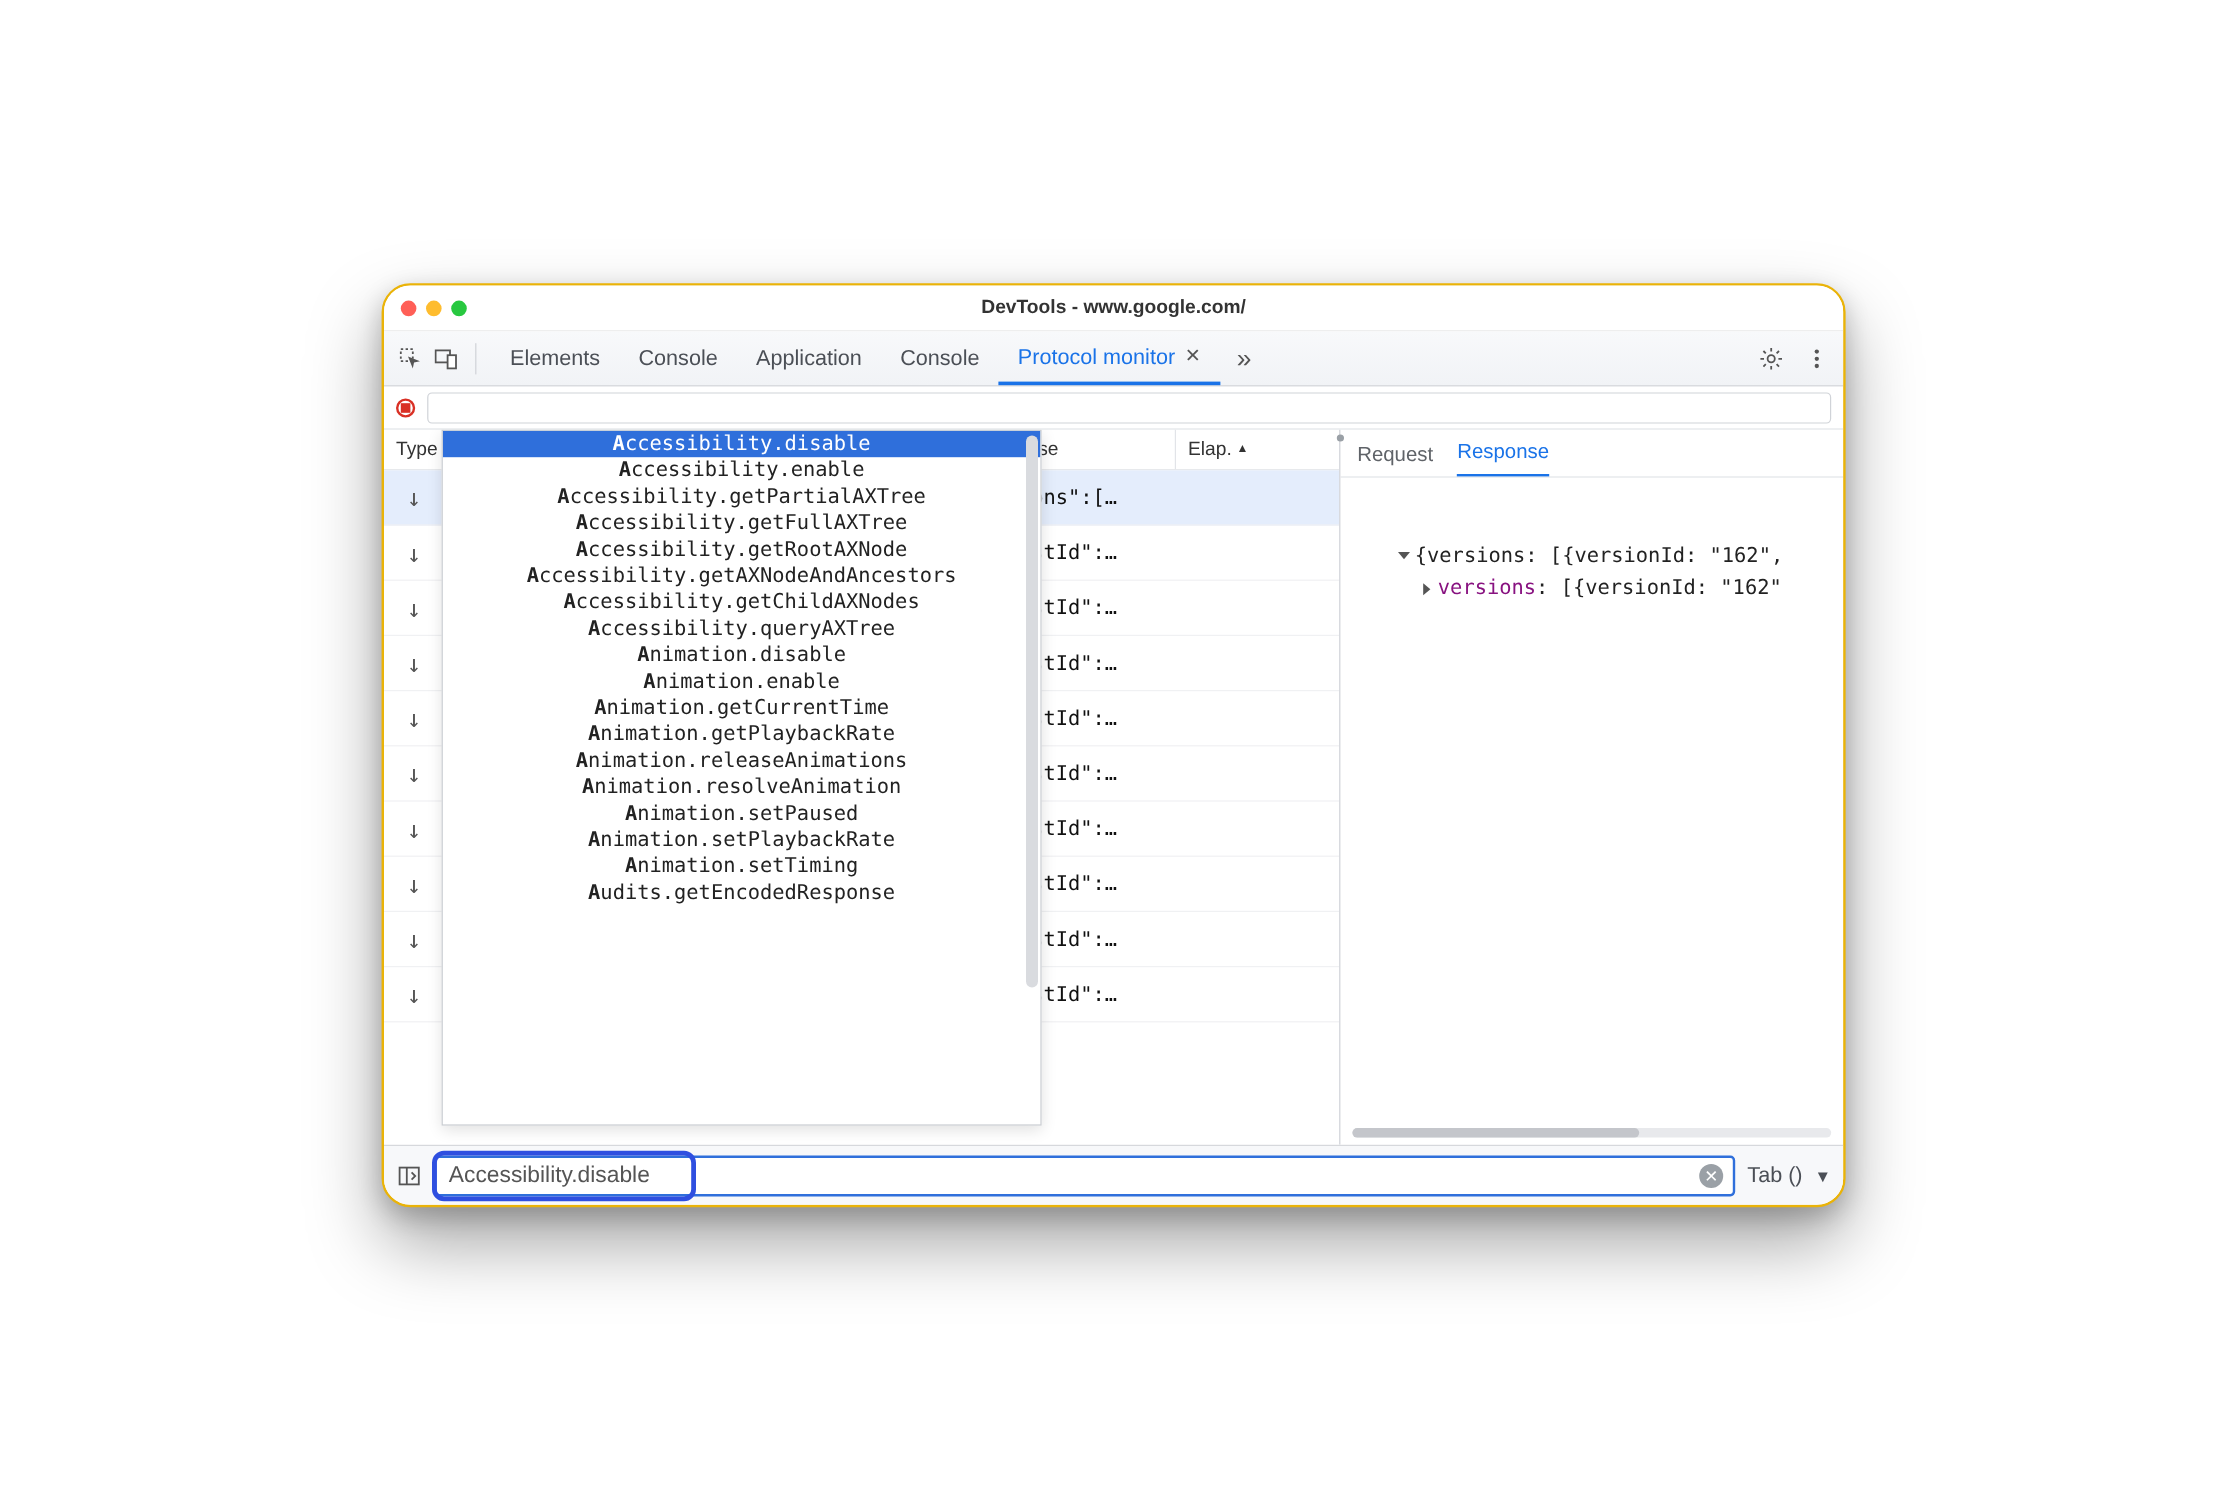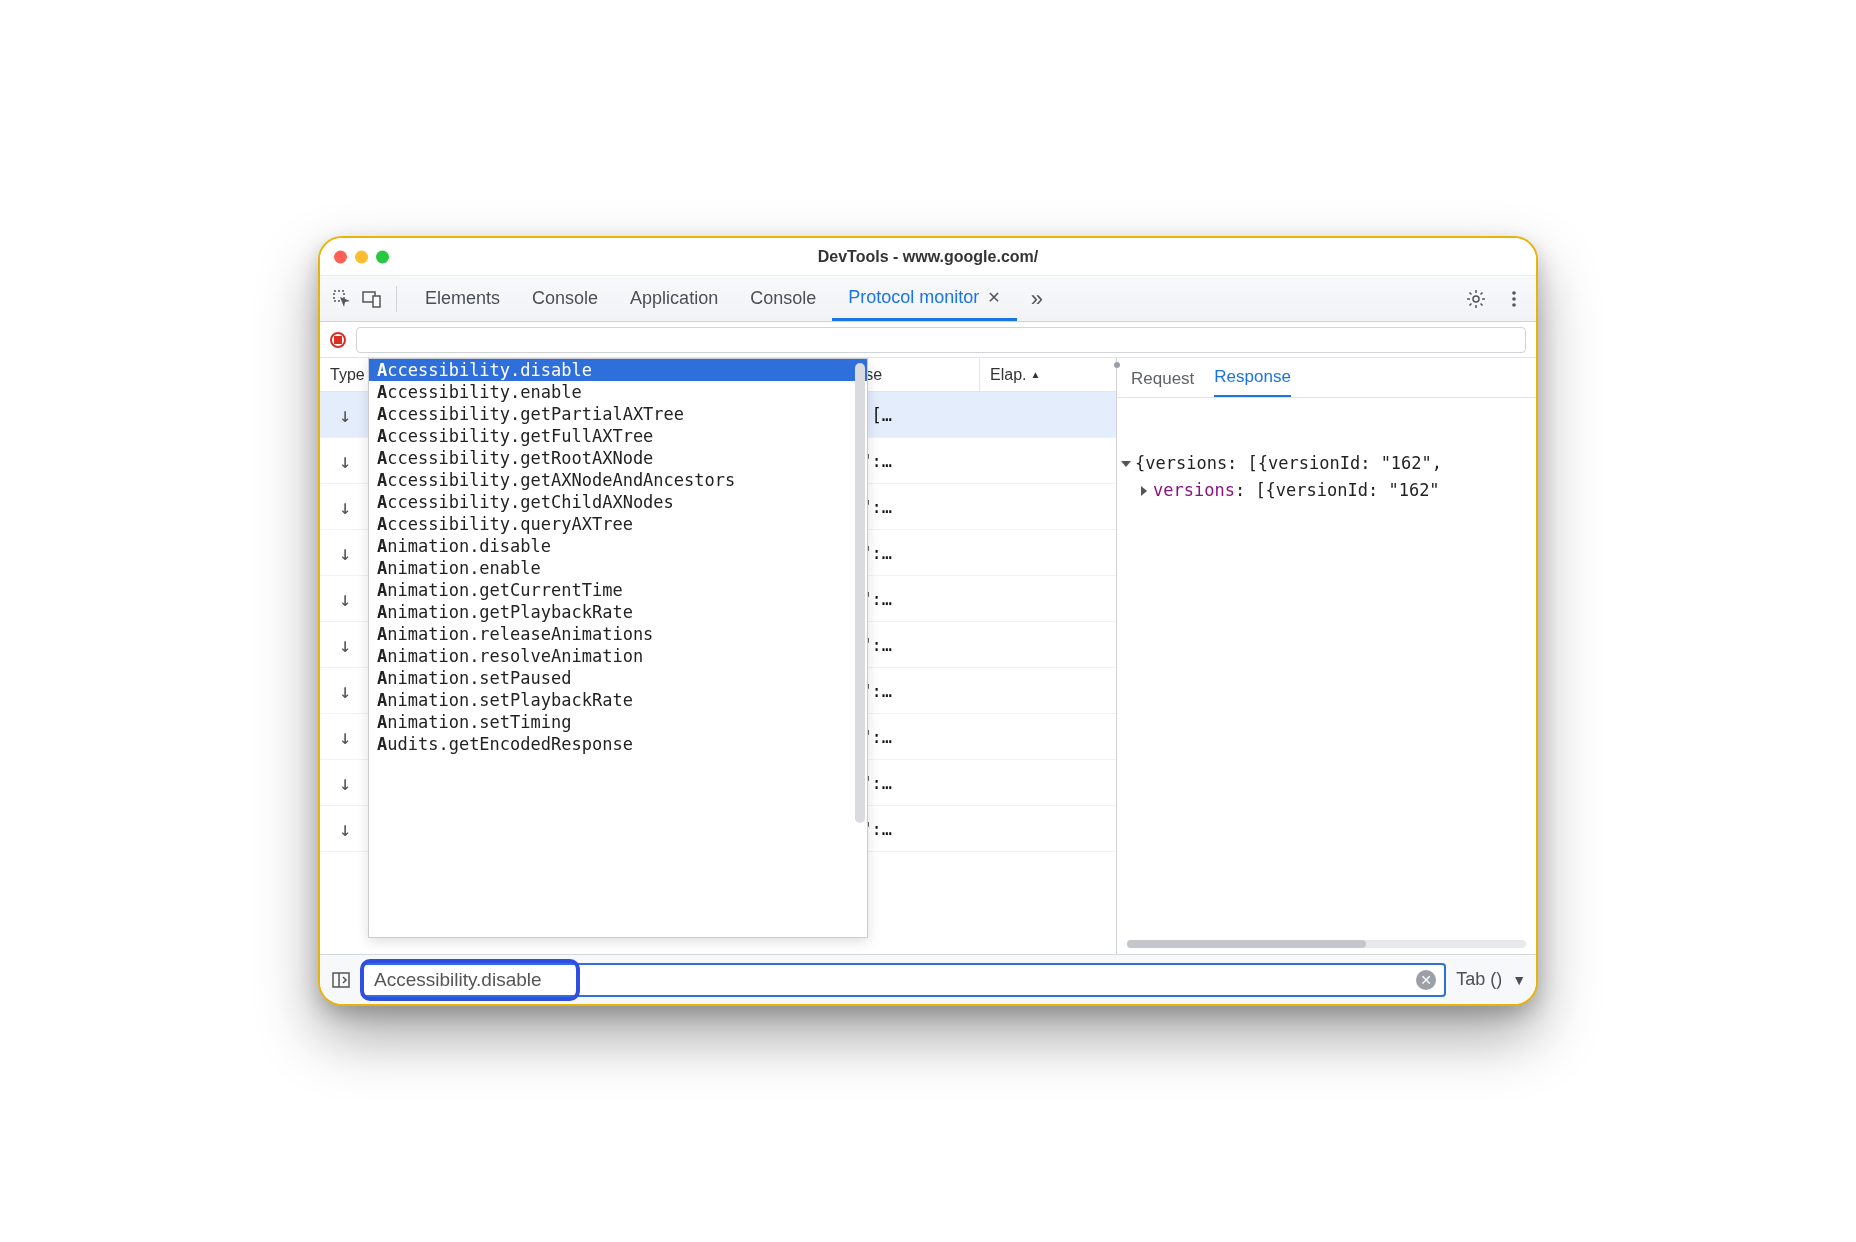--- a/index.html
+++ b/index.html
@@ -73,20 +73,21 @@
   .rec-icon { width:16px;height:16px;border-radius:50%;border:2px solid #d93025;display:flex;align-items:center;justify-content:center;}
   .rec-icon::after{content:"";width:8px;height:8px;background:#d93025;}
   .filter-input {
     flex:1; height:26px; border:1px solid #d0d3d8; border-radius:4px; background:#fff;
   }
 
   .main {
     flex:1; display:flex; position:relative; overflow:hidden;
     font-family: "SF Mono", Menlo, Consolas, monospace;
     font-size: 17px;
+    text-align: center;
   }
   .grid-left {
     flex:1; position:relative; overflow:hidden;
   }
   .grid-header {
     display:flex; height:34px; border-bottom:1px solid #e2e4e8;
     font-family: -apple-system, sans-serif; font-size:16px; color:#333;
   }
   .gh-cell { padding:0 10px; display:flex; align-items:center; border-right:1px solid #e2e4e8;}
   .gh-cell:last-child{border-right:none;}

